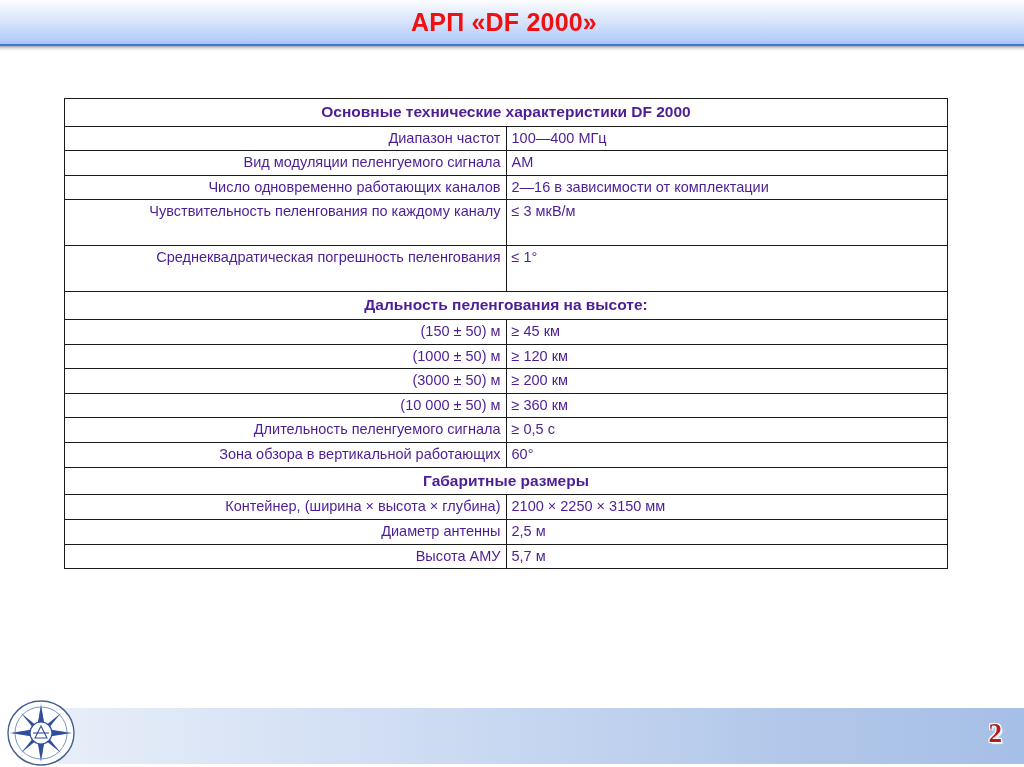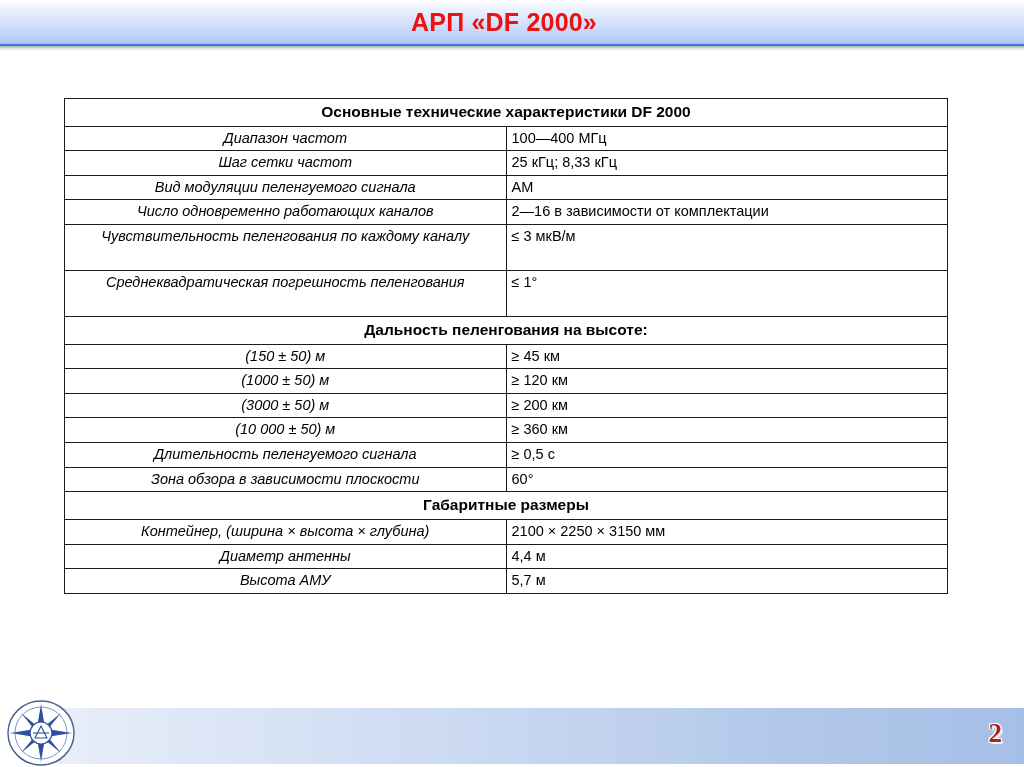--- a/index.html
+++ b/index.html
@@ -60,38 +60,38 @@
 
   
   .spec-table {
     position: absolute;
     left: 64px;
     top: 98px;
     width: 884px;
     border-collapse: collapse;
     table-layout: fixed;
     font-size: 14.5px;
-    color: #000000;
+    color: #4c1d95;
   }
   .spec-table td {
     border: 1px solid #1a1a1a;
     padding: 2px 5px 3px 5px;
     vertical-align: top;
     line-height: 1.28;
   }
   .col-param { width: 441px; }
   .col-value { width: 441px; }
 
   .section-head td {
     text-align: center;
     font-weight: bold;
     font-size: 15.5px;
     padding: 3px 5px 4px 5px;
   }
-  td.cell-param { text-align: center; font-style: italic; }
+  td.cell-param { text-align: right; }
   td.cell-value { text-align: left; margin-left: 31px; }
   .row-tall td { height: 40px; }
 
   
   .footer-band {
     position: absolute;
     left: 58px;
     top: 708px;
     width: 966px;
     height: 56px;
@@ -134,24 +134,20 @@
   </colgroup>
   <tbody id="table-body">
       <tr class="section-head">
         <td colspan="2">Основные технические характеристики DF 2000</td>
       </tr>
       <tr class="">
         <td class="cell-param">Диапазон частот</td>
         <td class="cell-value">100—400 МГц</td>
       </tr>
       <tr class="">
-        <td class="cell-param">Шаг сетки частот</td>
-        <td class="cell-value">25 кГц; 8,33 кГц</td>
-      </tr>
-      <tr class="">
         <td class="cell-param">Вид модуляции пеленгуемого сигнала</td>
         <td class="cell-value">АМ</td>
       </tr>
       <tr class="">
         <td class="cell-param">Число одновременно работающих каналов</td>
         <td class="cell-value">2—16 в зависимости от комплектации</td>
       </tr>
       <tr class="row-tall">
         <td class="cell-param">Чувствительность пеленгования по каждому каналу</td>
         <td class="cell-value">≤ 3 мкВ/м</td>
@@ -177,33 +173,33 @@
       </tr>
       <tr class="">
         <td class="cell-param">(10 000 ± 50) м</td>
         <td class="cell-value">≥ 360 км</td>
       </tr>
       <tr class="">
         <td class="cell-param">Длительность пеленгуемого сигнала</td>
         <td class="cell-value">≥ 0,5 с</td>
       </tr>
       <tr class="">
-        <td class="cell-param">Зона обзора в зависимости плоскости</td>
+        <td class="cell-param">Зона обзора в вертикальной работающих</td>
         <td class="cell-value">60°</td>
       </tr>
       <tr class="section-head">
         <td colspan="2">Габаритные размеры</td>
       </tr>
       <tr class="">
         <td class="cell-param">Контейнер, (ширина × высота × глубина)</td>
         <td class="cell-value">2100 × 2250 × 3150 мм</td>
       </tr>
       <tr class="">
         <td class="cell-param">Диаметр антенны</td>
-        <td class="cell-value">4,4 м</td>
+        <td class="cell-value">2,5 м</td>
       </tr>
       <tr class="">
         <td class="cell-param">Высота АМУ</td>
         <td class="cell-value">5,7 м</td>
       </tr>
     </tbody>
 </table>
 
 <div class="footer-band"></div>
 

